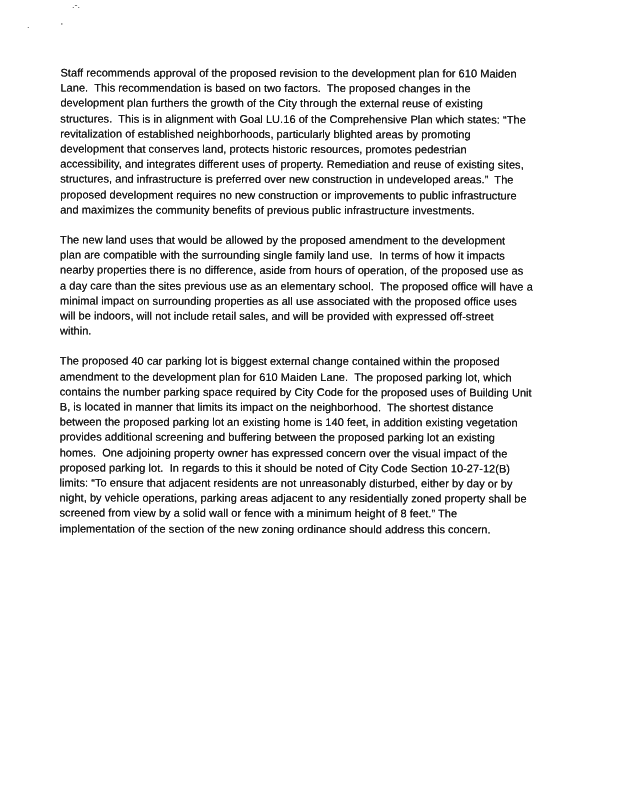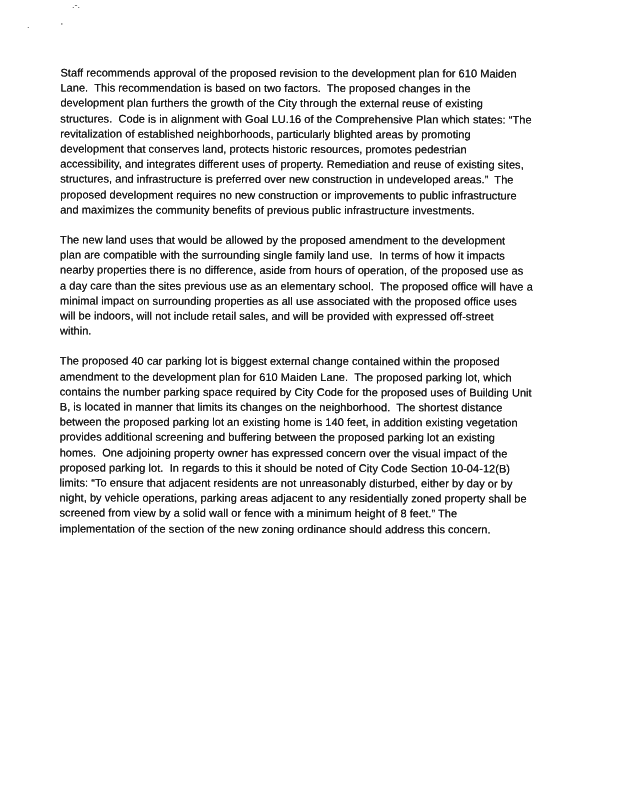--- a/index.html
+++ b/index.html
@@ -46,46 +46,46 @@
 </style>
 </head>
 <body>
 
 <div class="page">
   <div class="doc-body">
       <div class="paragraph">
         <div class="line"><span>Staff recommends approval of the proposed revision to the development plan for 610 Maiden</span></div>
         <div class="line"><span>Lane.  This recommendation is based on two factors.  The proposed changes in the</span></div>
         <div class="line"><span>development plan furthers the growth of the City through the external reuse of existing</span></div>
-        <div class="line"><span>structures.  Code is in alignment with Goal LU.16 of the Comprehensive Plan which states: “The</span></div>
+        <div class="line"><span>structures.  This is in alignment with Goal LU.16 of the Comprehensive Plan which states: “The</span></div>
         <div class="line"><span>revitalization of established neighborhoods, particularly blighted areas by promoting</span></div>
         <div class="line"><span>development that conserves land, protects historic resources, promotes pedestrian</span></div>
         <div class="line"><span>accessibility, and integrates different uses of property. Remediation and reuse of existing sites,</span></div>
         <div class="line"><span>structures, and infrastructure is preferred over new construction in undeveloped areas.”  The</span></div>
         <div class="line"><span>proposed development requires no new construction or improvements to public infrastructure</span></div>
         <div class="line"><span>and maximizes the community benefits of previous public infrastructure investments.</span></div>
       </div>
       <div class="paragraph">
         <div class="line"><span>The new land uses that would be allowed by the proposed amendment to the development</span></div>
         <div class="line"><span>plan are compatible with the surrounding single family land use.  In terms of how it impacts</span></div>
         <div class="line"><span>nearby properties there is no difference, aside from hours of operation, of the proposed use as</span></div>
         <div class="line"><span>a day care than the sites previous use as an elementary school.  The proposed office will have a</span></div>
         <div class="line"><span>minimal impact on surrounding properties as all use associated with the proposed office uses</span></div>
         <div class="line"><span>will be indoors, will not include retail sales, and will be provided with expressed off-street</span></div>
         <div class="line"><span>within.</span></div>
       </div>
       <div class="paragraph">
         <div class="line"><span>The proposed 40 car parking lot is biggest external change contained within the proposed</span></div>
         <div class="line"><span>amendment to the development plan for 610 Maiden Lane.  The proposed parking lot, which</span></div>
         <div class="line"><span>contains the number parking space required by City Code for the proposed uses of Building Unit</span></div>
-        <div class="line"><span>B, is located in manner that limits its changes on the neighborhood.  The shortest distance</span></div>
+        <div class="line"><span>B, is located in manner that limits its impact on the neighborhood.  The shortest distance</span></div>
         <div class="line"><span>between the proposed parking lot an existing home is 140 feet, in addition existing vegetation</span></div>
         <div class="line"><span>provides additional screening and buffering between the proposed parking lot an existing</span></div>
         <div class="line"><span>homes.  One adjoining property owner has expressed concern over the visual impact of the</span></div>
-        <div class="line"><span>proposed parking lot.  In regards to this it should be noted of City Code Section 10-04-12(B)</span></div>
+        <div class="line"><span>proposed parking lot.  In regards to this it should be noted of City Code Section 10-27-12(B)</span></div>
         <div class="line"><span>limits: </span><span class="italic">“To ensure that adjacent residents are not unreasonably disturbed, either by day or by</span></div>
         <div class="line"><span class="italic">night, by vehicle operations, parking areas adjacent to any residentially zoned property shall be</span></div>
         <div class="line"><span class="italic">screened from view by a solid wall or fence with a minimum height of 8 feet.”</span><span> The</span></div>
         <div class="line"><span>implementation of the section of the new zoning ordinance should address this concern.</span></div>
       </div>
     </div>
 <span class="scan-artifact" style="left: 72px; top: 1px;">.-.</span>
     <span class="scan-artifact" style="left: 27px; top: 21px;">.</span>
     <span class="scan-artifact" style="left: 61px; top: 22px;">'</span>
   </div>

